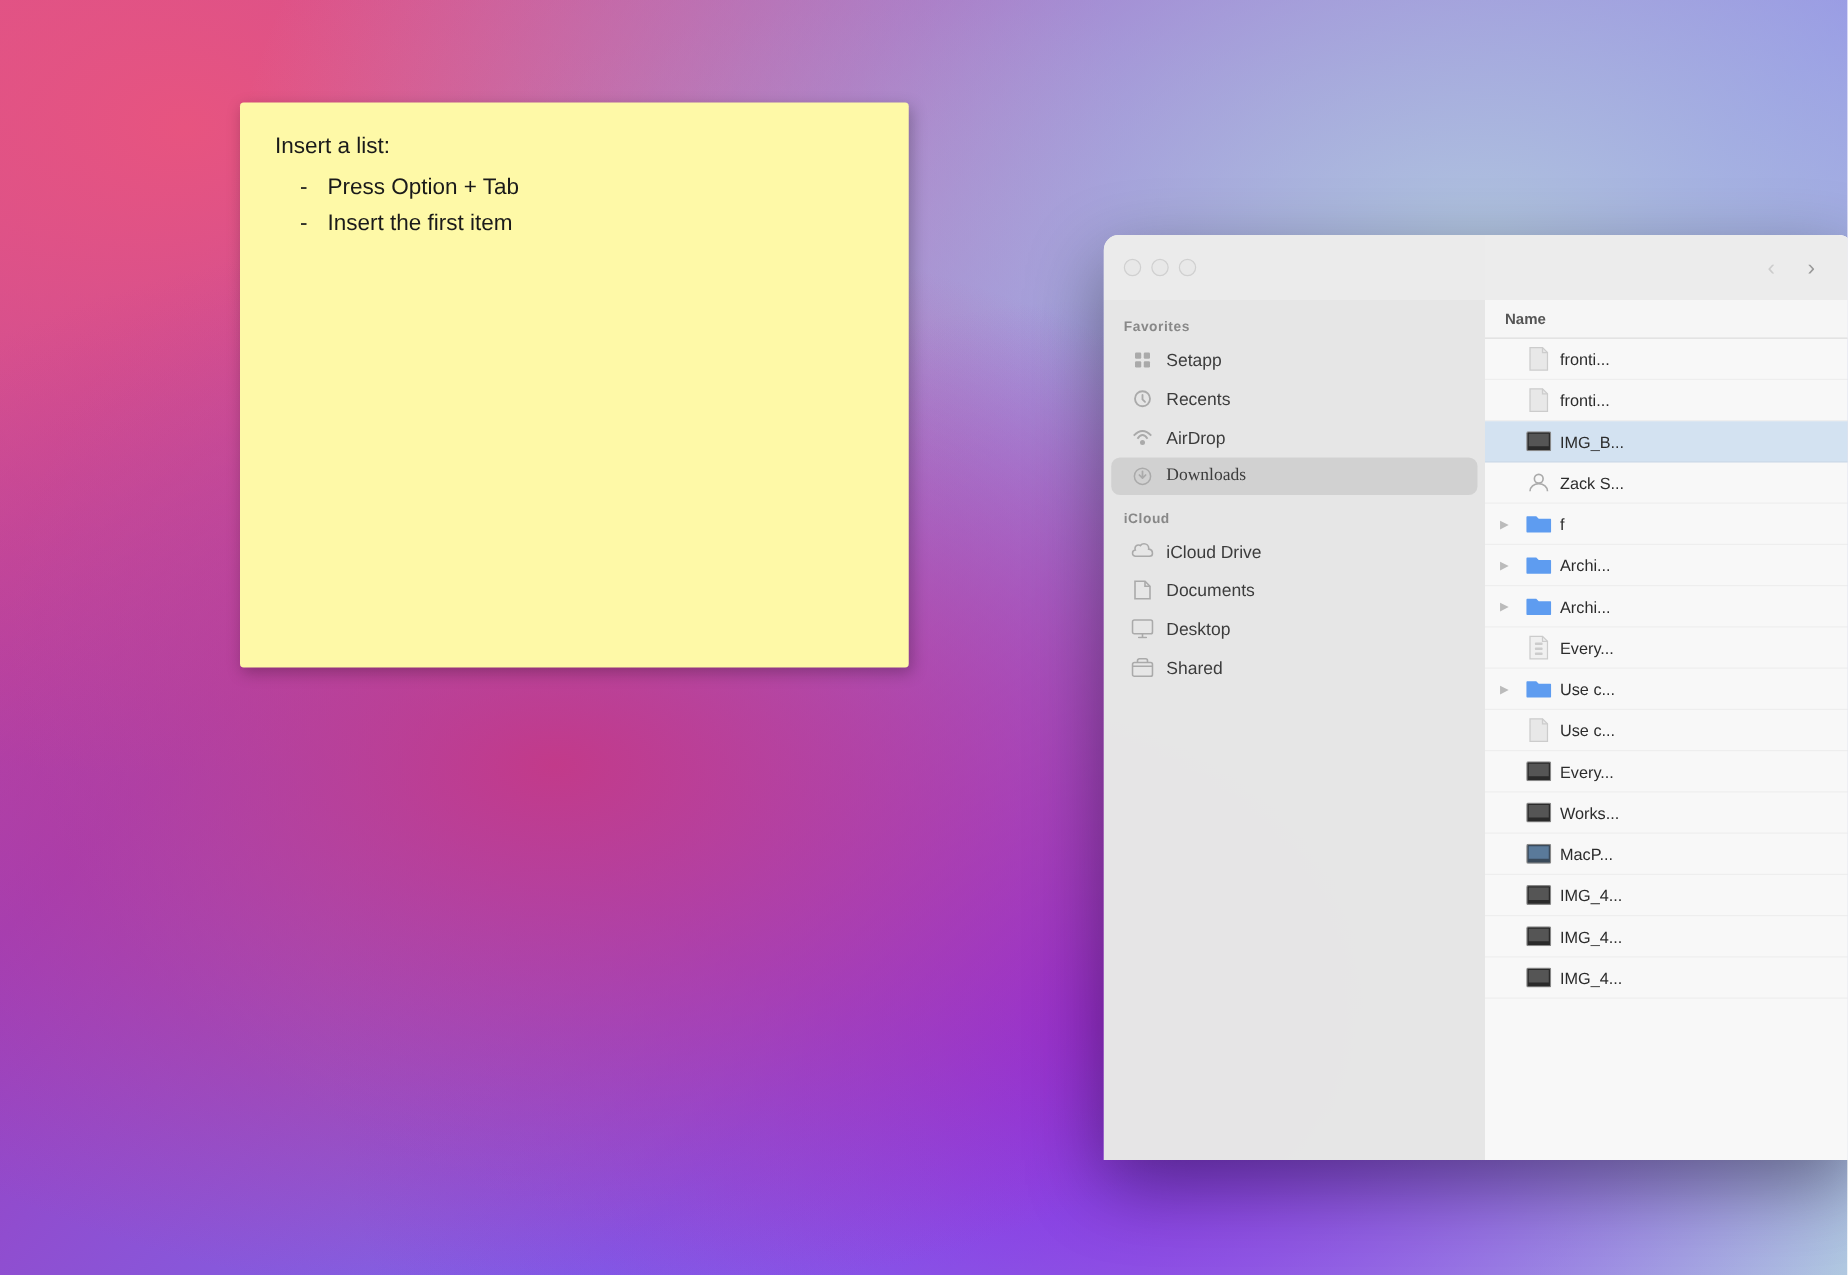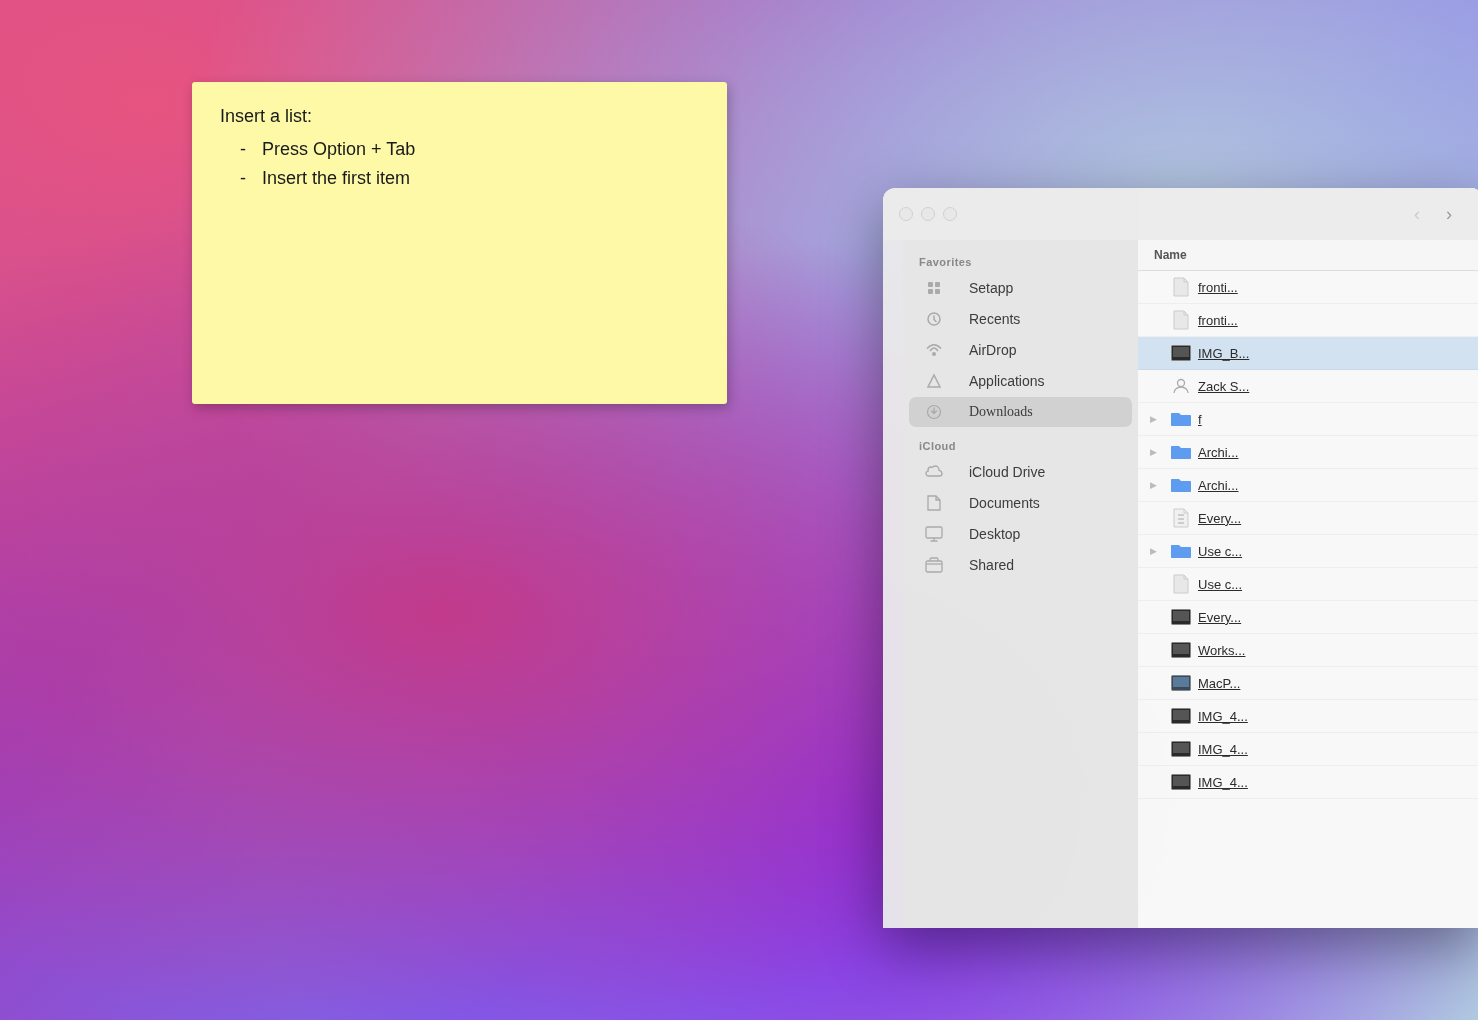--- a/index.html
+++ b/index.html
@@ -24,21 +24,21 @@
         radial-gradient(ellipse at 50% 50%, #9370db 0%, transparent 70%),
         linear-gradient(135deg, #d45090 0%, #9a40c0 30%, #7b68ee 60%, #b0c8e0 100%);
     }
 
     
     .sticky-note {
       position: absolute;
       top: 82px;
       left: 192px;
       width: 535px;
-      height: 322px;
+      height: 452px;
       background: #fef9a7;
       border-radius: 3px;
       box-shadow: 2px 4px 12px rgba(0,0,0,0.25);
       padding: 20px 28px;
     }
 
     .sticky-note-content {
       font-size: 18px;
       line-height: 1.6;
       color: #1a1a1a;
@@ -71,26 +71,25 @@
       height: 740px;
       background: rgba(235, 235, 235, 0.95);
       border-radius: 12px 12px 0 0;
       box-shadow: 0 20px 60px rgba(0,0,0,0.4);
       display: flex;
       overflow: hidden;
     }
 
     
     .finder-sidebar {
-      width: 235px;
+      width: 305px;
       background: rgba(230, 230, 230, 0.9);
       flex-shrink: 0;
       padding-top: 56px;
       overflow-y: auto;
-      margin-left: 20px;
     }
 
     
     .finder-titlebar {
       position: absolute;
       top: 0;
       left: 0;
       right: 0;
       height: 52px;
       background: rgba(235, 235, 235, 0.95);
@@ -143,21 +142,21 @@
       font-weight: 600;
       color: #888;
       letter-spacing: 0.04em;
       padding: 12px 16px 4px 16px;
       text-transform: none;
     }
 
     .sidebar-item {
       display: flex;
       align-items: center;
-      gap: 26px;
+      gap: 10px;
       padding: 6px 12px 6px 16px;
       cursor: pointer;
       border-radius: 7px;
       margin: 1px 6px;
       font-size: 14px;
       color: #3a3a3a;
     }
 
     .sidebar-item.active {
       background: rgba(0,0,0,0.09);
@@ -228,21 +227,20 @@
       justify-content: center;
       font-size: 14px;
     }
 
     .file-name {
       flex: 1;
       font-size: 13px;
       overflow: hidden;
       text-overflow: ellipsis;
       white-space: nowrap;
-      text-decoration: underline;
     }
 
   </style>
 </head>
 <body>
 
 <div class="wallpaper"></div>
 
 <div class="sticky-note">
   <div class="sticky-note-content">
@@ -300,28 +298,20 @@
       <div class="sidebar-icon">
         <svg width="18" height="18" viewBox="0 0 18 18" fill="none">
           <circle cx="9" cy="13" r="2" fill="#aaa"></circle>
           <path d="M5 10 Q9 4 13 10" stroke="#aaa" stroke-width="1.5" fill="none"></path>
           <path d="M2 7.5 Q9 0 16 7.5" stroke="#aaa" stroke-width="1.5" fill="none"></path>
         </svg>
       </div>
       <span class="sidebar-label">AirDrop</span>
     </div>
 
-    <div class="sidebar-item">
-      <div class="sidebar-icon">
-        <svg width="16" height="16" viewBox="0 0 16 16" fill="none">
-          <path d="M8 2 L14 14 L2 14 Z" stroke="#aaa" stroke-width="1.5" fill="none"></path>
-        </svg>
-      </div>
-      <span class="sidebar-label">Applications</span>
-    </div>
 
     <div class="sidebar-item active">
       <div class="sidebar-icon">
         <svg width="16" height="16" viewBox="0 0 16 16" fill="none">
           <circle cx="8" cy="8" r="6.5" stroke="#aaa" stroke-width="1.2"></circle>
           <path d="M8 4v5M5.5 7l2.5 2.5 2.5-2.5" stroke="#aaa" stroke-width="1.4" stroke-linecap="round" stroke-linejoin="round"></path>
         </svg>
       </div>
       <span class="sidebar-label">Downloads</span>
     </div>

